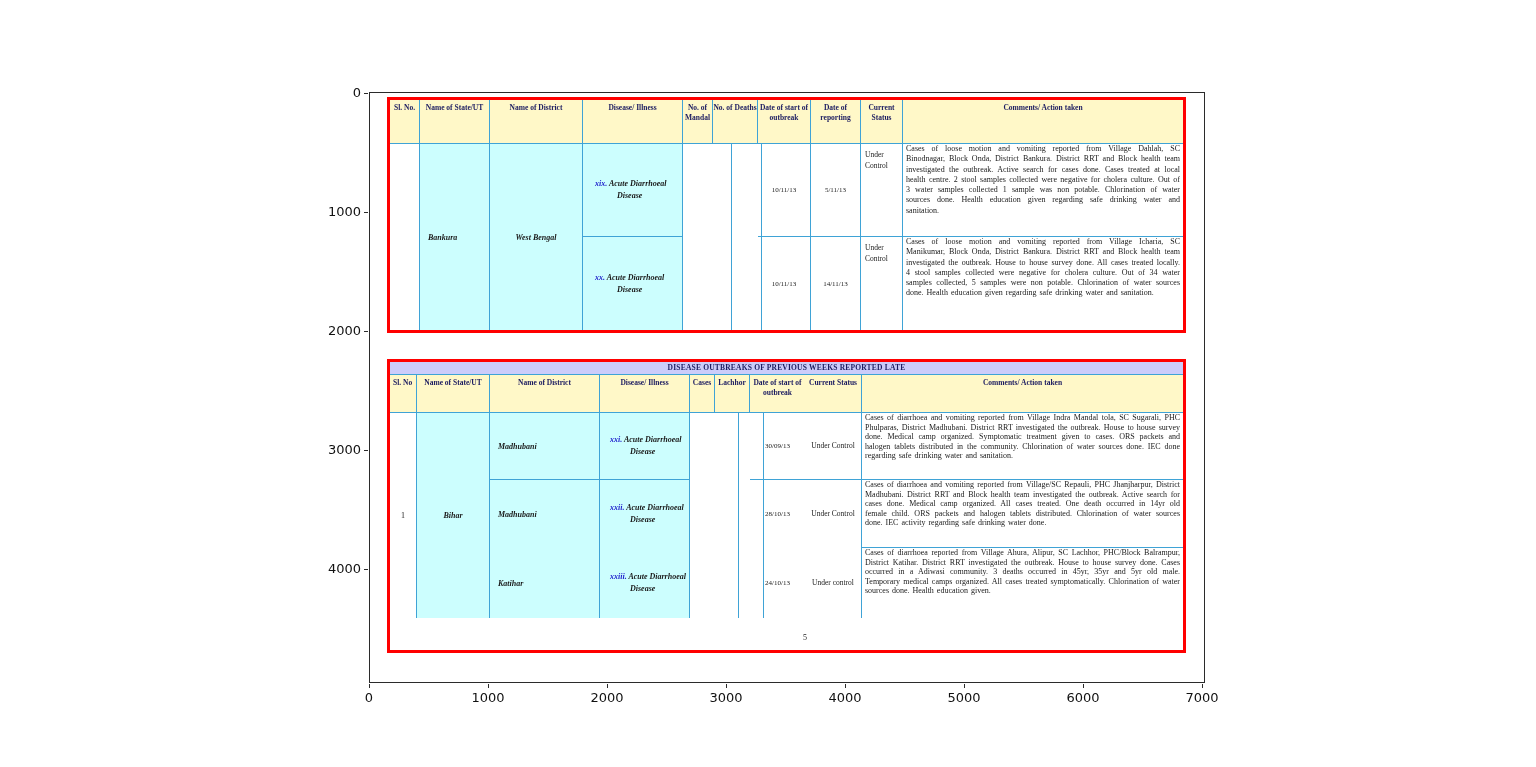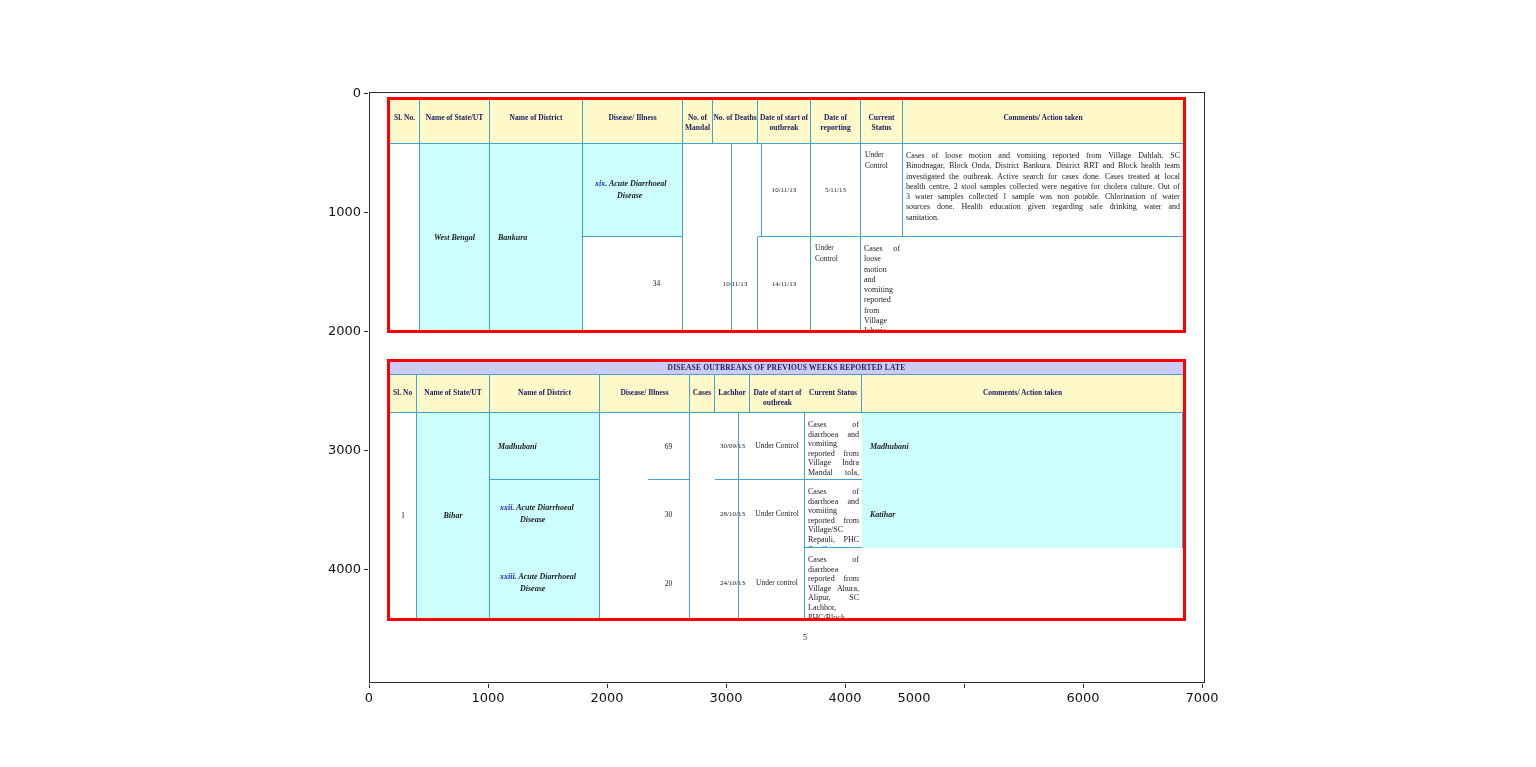--- a/index.html
+++ b/index.html
@@ -19,47 +19,47 @@
   .xlabel{width:60px;text-align:center;top:690px;}
   .ylabel{width:48px;text-align:right;left:313px;}
   .pagenum{position:absolute;left:790px;top:633px;width:30px;text-align:center;
     font-size:8px;color:#222;}
 
   
   .ttable{position:absolute;border:3px solid var(--red);background:#fff;display:grid;}
   #t1{left:387px;top:97px;width:799px;height:236px;
       grid-template-columns:30px 70px 93px 100px 30px 45px 53px 50px 42px 280px;
       grid-template-rows:44px 93px 93px;}
-  #t2{left:387px;top:359px;width:799px;height:262px;
+  #t2{left:387px;top:359px;width:799px;height:294px;
       grid-template-columns:27px 73px 110px 90px 25px 35px 55px 57px 321px;
       grid-template-rows:13px 38px 67px 68px 70px;}
   .c{border-right:1px solid var(--grid);border-bottom:1px solid var(--grid);
      overflow:hidden;position:relative;color:var(--ink);}
   .nbr{border-right:none;} .nbb{border-bottom:none;}
   .hcell{background:var(--yellow);color:var(--hdr);font-weight:bold;font-size:7.5px;
      line-height:1.35;display:flex;align-items:flex-start;justify-content:center;
-     text-align:center;padding-top:13px;}
+     text-align:center;padding-top:3px;}
   .titlebar{background:var(--lavender);grid-column:1 / -1;color:var(--hdr);
      font-weight:bold;font-size:7.5px;text-align:center;line-height:12px;
      border-bottom:1px solid var(--grid);letter-spacing:.2px;}
   .cyan{background:var(--cyan);font-style:italic;}
   .vcenter{display:flex;align-items:center;}
   .hcenter{justify-content:center;text-align:center;}
   .statecell{font-weight:bold;font-size:8px;}
   .districtcell{font-weight:bold;font-size:8px;padding-left:8px;}
   .diseasecell{font-size:8px;font-weight:bold;}
   .diseasetext{padding-left:34px;text-indent:-22px;line-height:1.45;}
   #t2 .diseasetext{padding-left:30px;text-indent:-20px;}
   .rn{color:var(--num);font-weight:bold;}
   .numcell{font-size:7.5px;display:flex;align-items:center;justify-content:center;margin-left:48px;}
   .datecell{font-size:7px;display:flex;align-items:center;justify-content:center;}
   .statuscell{font-size:7.5px;padding:5px 2px 0 4px;line-height:1.5;}
   #t2 .statuscell{display:flex;align-items:center;justify-content:center;
      text-align:center;line-height:1.5;padding:0 2px;}
-  .comcell{font-size:8px;line-height:10.3px;text-align:justify;padding:7px 3px;
+  .comcell{font-size:8px;line-height:10.3px;text-align:justify;padding:0 3px;
      word-spacing:1px;}
   #t2 .comcell{line-height:9.6px;}
   .slcell{font-size:8px;display:flex;align-items:center;justify-content:center;}
 </style>
 </head>
 <body>
 
 <div class="fig">
 
   <div class="plot"></div>
@@ -77,21 +77,21 @@
   <div class="tickmark ytick" style="left:364px;top:212px;"></div>
   <div class="tickmark ytick" style="left:364px;top:331px;"></div>
   <div class="tickmark ytick" style="left:364px;top:450px;"></div>
   <div class="tickmark ytick" style="left:364px;top:569px;"></div>
 
   <span class="ticklabel xlabel" style="left:339px;">0</span>
   <span class="ticklabel xlabel" style="left:458px;">1000</span>
   <span class="ticklabel xlabel" style="left:577px;">2000</span>
   <span class="ticklabel xlabel" style="left:696px;">3000</span>
   <span class="ticklabel xlabel" style="left:815px;">4000</span>
-  <span class="ticklabel xlabel" style="left:884px;">5000</span>
+  <span class="ticklabel xlabel" style="left:934px;">5000</span>
   <span class="ticklabel xlabel" style="left:1053px;">6000</span>
   <span class="ticklabel xlabel" style="left:1172px;">7000</span>
 
   <span class="ticklabel ylabel" style="top:85px;">0</span>
   <span class="ticklabel ylabel" style="top:204px;">1000</span>
   <span class="ticklabel ylabel" style="top:323px;">2000</span>
   <span class="ticklabel ylabel" style="top:442px;">3000</span>
   <span class="ticklabel ylabel" style="top:561px;">4000</span>
 
   <div class="ttable" id="t1">
@@ -101,33 +101,36 @@
     <div class="c hcell">Name of District</div>
     <div class="c hcell">Disease/ Illness</div>
     <div class="c hcell">No. of Mandal</div>
     <div class="c hcell">No. of Deaths</div>
     <div class="c hcell">Date of start of outbreak</div>
     <div class="c hcell">Date of reporting</div>
     <div class="c hcell">Current Status</div>
     <div class="c hcell nbr">Comments/ Action taken</div>
 
     <div class="c nbb" style="grid-row:2 / span 2;"></div>
+    <div class="c nbb cyan districtcell vcenter" style="grid-row:2 / span 2;">Bankura</div>
     <div class="c nbb cyan statecell vcenter hcenter" style="grid-row:2 / span 2;">West Bengal</div>
-    <div class="c nbb cyan districtcell vcenter" style="grid-row:2 / span 2;">Bankura</div>
 
     <div class="c cyan diseasecell vcenter">
       <div class="diseasetext"><span class="rn">xix.</span> <span>Acute Diarrhoeal Disease</span></div>
     </div>
     <div class="c numcell">46</div>
     <div class="c numcell">0</div>
     <div class="c datecell">10/11/13</div>
     <div class="c datecell">5/11/13</div>
     <div class="c statuscell">Under Control</div>
     <div class="c nbr comcell">Cases of loose motion and vomiting reported from Village Dahlah, SC Binodnagar, Block Onda, District Bankura. District RRT and Block health team investigated the outbreak. Active search for cases done. Cases treated at local health centre. 2 stool samples collected were negative for cholera culture. Out of 3 water samples collected 1 sample was non potable. Chlorination of water sources done. Health education given regarding safe drinking water and sanitation.</div>
 
+    <div class="c nbb cyan diseasecell vcenter">
+      <div class="diseasetext"><span class="rn">xx.</span> <span>Acute Diarrhoeal Disease</span></div>
+    </div>
     <div class="c nbb numcell">34</div>
     <div class="c nbb numcell">0</div>
     <div class="c nbb datecell">10/11/13</div>
     <div class="c nbb datecell">14/11/13</div>
     <div class="c nbb statuscell">Under Control</div>
     <div class="c nbr nbb comcell">Cases of loose motion and vomiting reported from Village Icharia, SC Manikumar, Block Onda, District Bankura. District RRT and Block health team investigated the outbreak. House to house survey done. All cases treated locally. 4 stool samples collected were negative for cholera culture. Out of 34 water samples collected, 5 samples were non potable. Chlorination of water sources done. Health education given regarding safe drinking water and sanitation.</div>
   </div>
 
   <div class="ttable" id="t2">
     <div class="titlebar">DISEASE OUTBREAKS OF PREVIOUS WEEKS REPORTED LATE</div>
@@ -139,20 +142,23 @@
     <div class="c hcell">Cases</div>
     <div class="c hcell">Lachhor</div>
     <div class="c hcell nbr">Date of start of outbreak</div>
     <div class="c hcell">Current Status</div>
     <div class="c hcell nbr">Comments/ Action taken</div>
 
     <div class="c nbb slcell" style="grid-row:3 / span 3;">1</div>
     <div class="c nbb cyan statecell vcenter hcenter" style="grid-row:3 / span 3;">Bihar</div>
 
     <div class="c cyan districtcell vcenter">Madhubani</div>
+    <div class="c cyan diseasecell vcenter">
+      <div class="diseasetext"><span class="rn">xxi.</span> <span>Acute Diarrhoeal Disease</span></div>
+    </div>
     <div class="c numcell">69</div>
     <div class="c numcell">0</div>
     <div class="c nbr datecell">30/09/13</div>
     <div class="c statuscell">Under Control</div>
     <div class="c nbr comcell">Cases of diarrhoea and vomiting reported from Village Indra Mandal tola, SC Sugarali, PHC Phulparas, District Madhubani. District RRT investigated the outbreak. House to house survey done. Medical camp organized. Symptomatic treatment given to cases. ORS packets and halogen tablets distributed in the community. Chlorination of water sources done. IEC done regarding safe drinking water and sanitation.</div>
 
     <div class="c nbb cyan districtcell vcenter">Madhubani</div>
     <div class="c nbb cyan diseasecell vcenter">
       <div class="diseasetext"><span class="rn">xxii.</span> <span>Acute Diarrhoeal Disease</span></div>
     </div>

